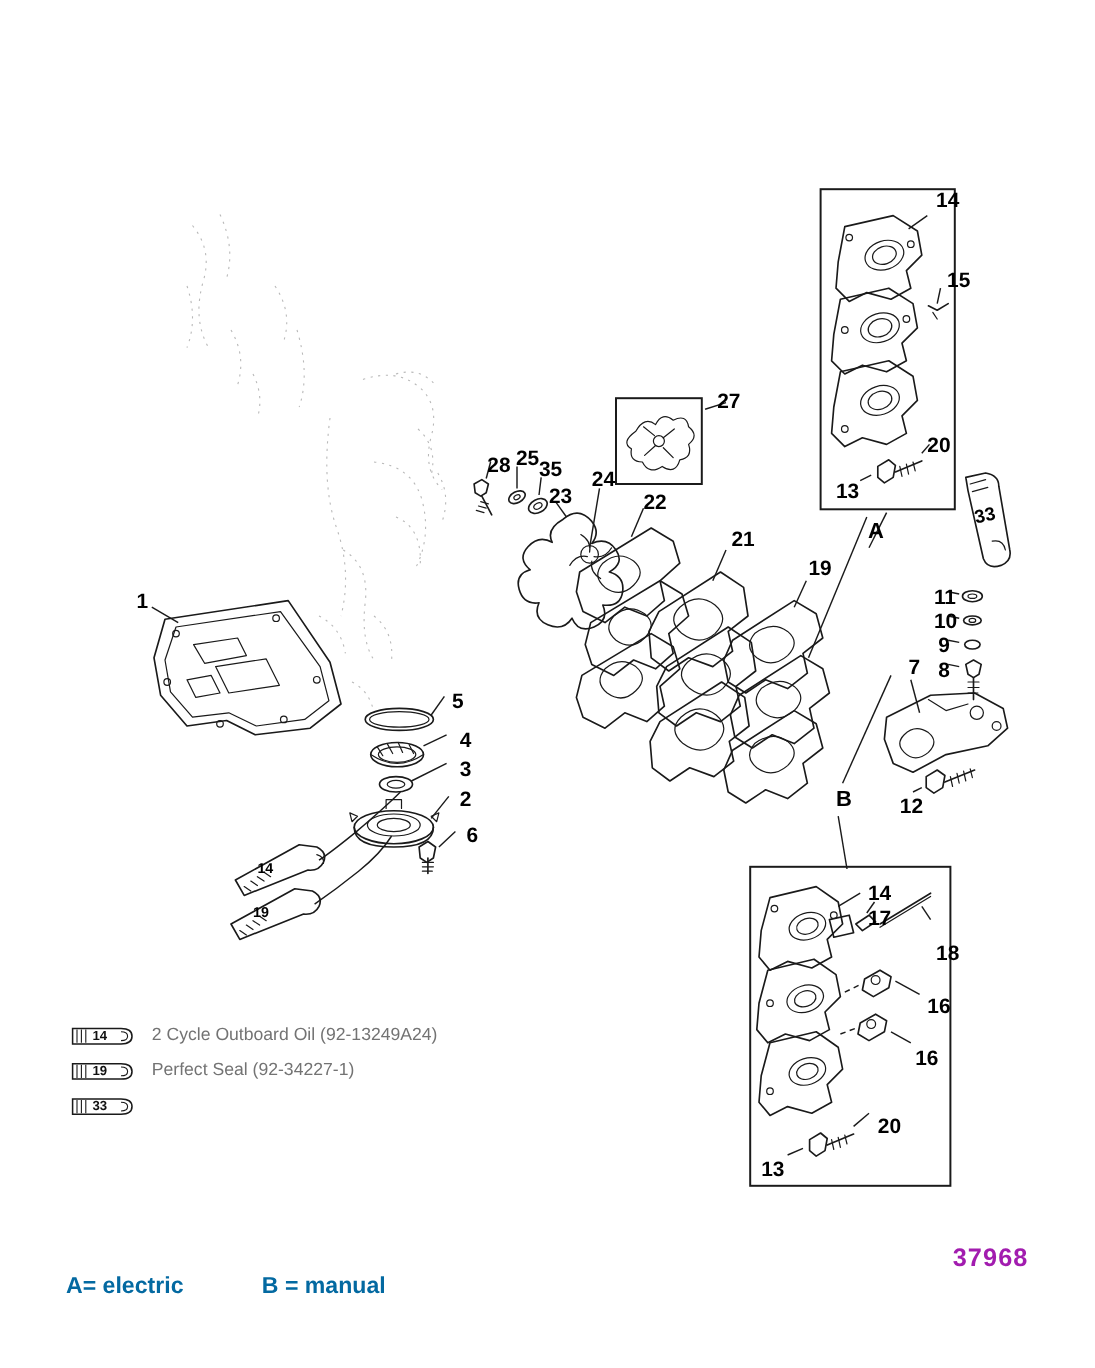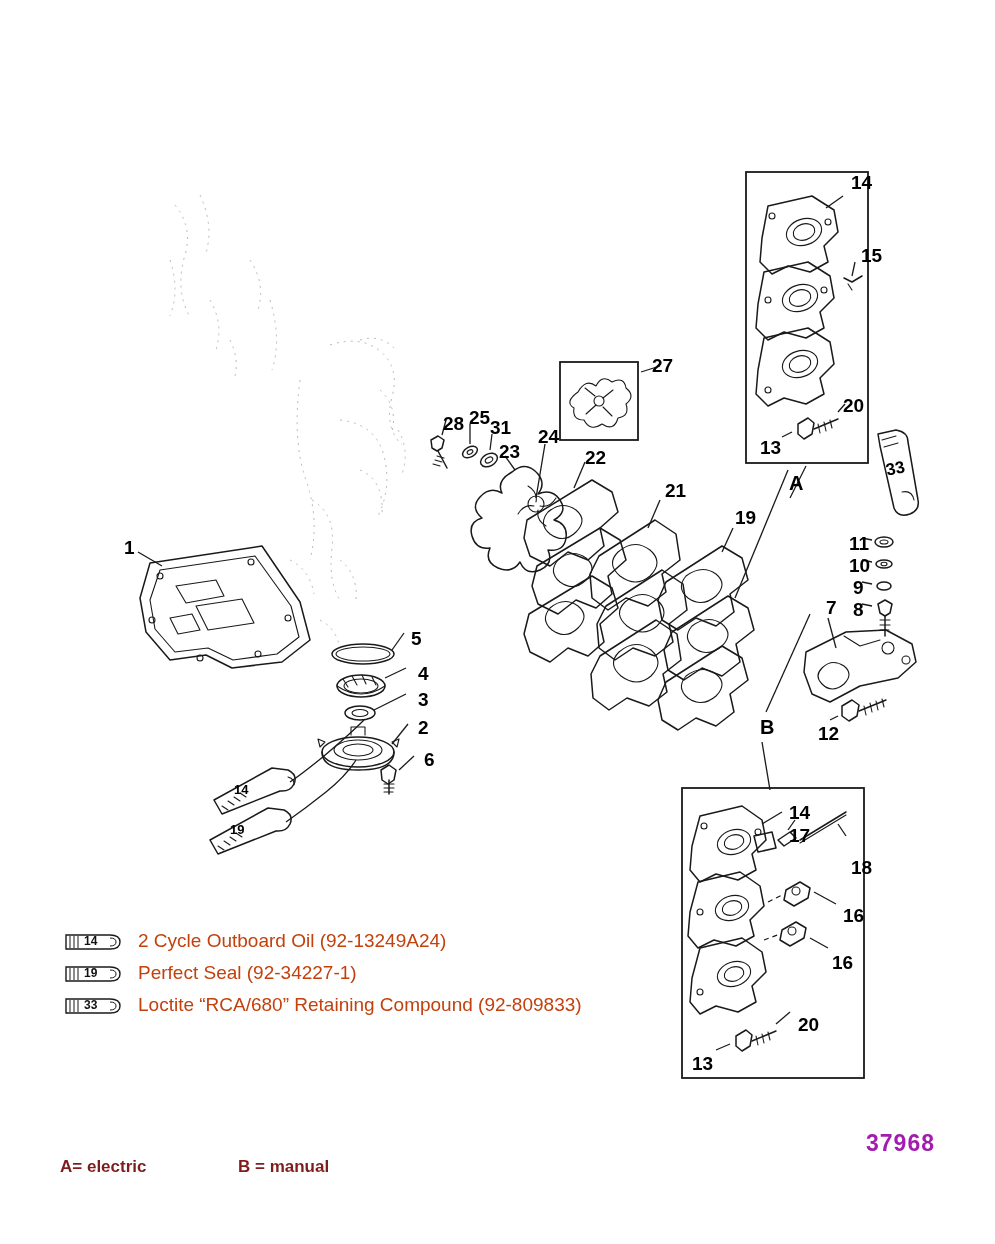--- a/index.html
+++ b/index.html
@@ -53,32 +53,32 @@
   .tube-num {
     position: absolute;
     left: 20px;
     top: 3px;
     font-size: 12px;
     font-weight: bold;
     font-family: "Liberation Sans", sans-serif;
   }
   .legend-text {
     font-family: "Liberation Sans", sans-serif;
-    font-size: 19px;
-    color: #c2410c;
+    font-size: 16px;
+    color: #737373;
     margin-left: 14px;
     white-space: nowrap;
     text-align: center;
   }
   .footer-note {
     position: absolute;
     font-family: "Liberation Sans", sans-serif;
-    font-size: 17px;
+    font-size: 21px;
     font-weight: bold;
-    color: #7f1d1d;
+    color: #0369a1;
     white-space: nowrap;
   }
   .drawing-number {
     position: absolute;
     right: 60px;
     top: 1130px;
     font-family: "Liberation Sans", sans-serif;
     font-size: 23px;
     font-weight: bold;
     letter-spacing: 1px;
@@ -401,21 +401,21 @@
   <div class="lbl" style="left:789px; top:826px;">17</div>
   <div class="lbl" style="left:851px; top:858px;">18</div>
   <div class="lbl" style="left:735px; top:508px;">19</div>
   <div class="lbl" style="left:843px; top:396px;">20</div>
   <div class="lbl" style="left:798px; top:1015px;">20</div>
   <div class="lbl" style="left:665px; top:481px;">21</div>
   <div class="lbl" style="left:585px; top:448px;">22</div>
   <div class="lbl" style="left:499px; top:442px;">23</div>
   <div class="lbl" style="left:538px; top:427px;">24</div>
   <div class="lbl" style="left:469px; top:408px;">25</div>
-  <div class="lbl" style="left:490px; top:418px;">31</div>
+  <div class="lbl" style="left:490px; top:418px;">35</div>
   <div class="lbl" style="left:652px; top:356px;">27</div>
   <div class="lbl" style="left:443px; top:414px;">28</div>
   <div class="lbl" style="left:692px; top:1054px;">13</div>
   <div class="lbl" style="left:789px; top:803px;">14</div>
   <div class="lbl small" style="left:886px; top:460px; transform:rotate(-12deg);">33</div>
 
   <div class="ab" style="left:789px; top:472px;">A</div>
   <div class="ab" style="left:760px; top:716px;">B</div>
 
   <div class="lbl" style="left:234px; top:783px; font-size:13px;">14</div>
@@ -447,20 +447,19 @@
 
   <div class="legend-row" style="left:64px; top:992px;">
     <span class="tube">
       <svg width="60" height="22" viewBox="0 0 60 22">
         <path d="M2 4 L46 4 q 10 0 10 7 q 0 7 -10 7 L2 18 Z" fill="none" stroke="#1a1a1a" stroke-width="1.4"></path>
         <path d="M6 5 L6 17 M10 5 L10 17 M14 5 L14 17" stroke="#1a1a1a" stroke-width="1"></path>
         <path d="M46 7 q 6 0 6 4 q 0 4 -6 4" fill="none" stroke="#1a1a1a" stroke-width="1"></path>
       </svg>
       <span class="tube-num">33</span>
     </span>
-    <span class="legend-text">Loctite “RCA/680” Retaining Compound (92-809833)</span>
   </div>
 
   <div class="drawing-number">37968</div>
   <div class="footer-note" style="left:60px; top:1157px;">A= electric</div>
   <div class="footer-note" style="left:238px; top:1157px;text-align:center;">B = manual</div>
 
 </div>
 
 </body></html>

